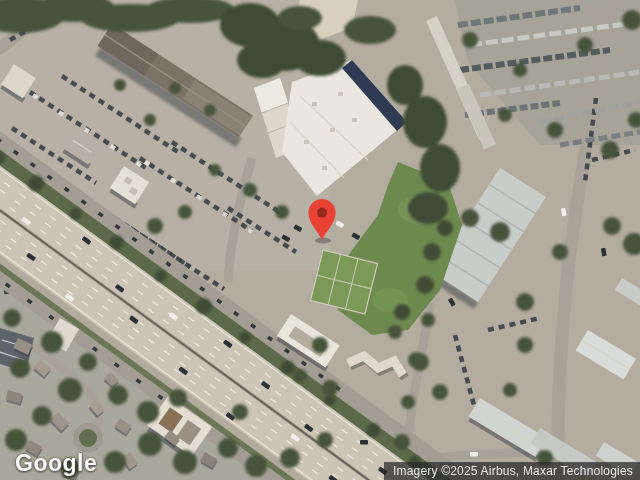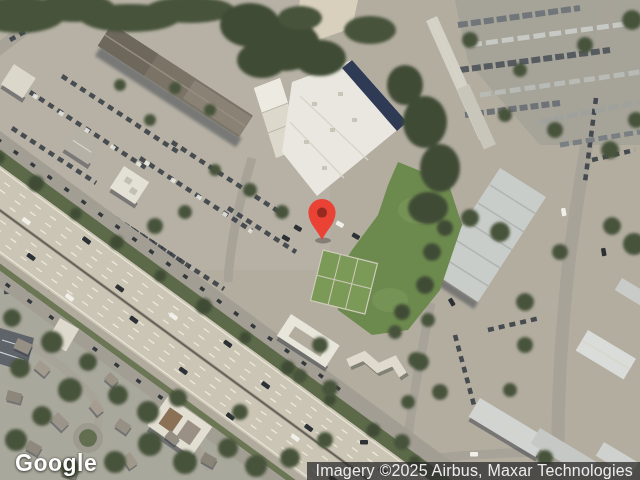--- a/index.html
+++ b/index.html
@@ -5,21 +5,21 @@
   html,body{margin:0;padding:0;background:#222;}
   .stage{position:relative;width:640px;height:480px;overflow:hidden;
          font-family:"Liberation Sans",sans-serif;background:#b3ada0;}
   .stage svg{position:absolute;left:0;top:0;display:block;}
   
   .logo{position:absolute;left:15px;bottom:3px;color:#fff;font-size:23px;
         font-weight:bold;letter-spacing:.5px;
         text-shadow:0 1px 3px rgba(0,0,0,.6),0 0 2px rgba(0,0,0,.45);
         user-select:none;cursor:pointer;}
   .attribution{position:absolute;right:0;bottom:0;height:18px;line-height:18px;
-        background:rgba(42,42,42,.74);color:#ececec;font-size:16px;
+        background:rgba(42,42,42,.74);color:#ececec;font-size:12px;
         padding:0 7px 0 9px;letter-spacing:.2px;white-space:nowrap;}
   
   .cd{fill:#2c3136}.cw{fill:#f0efe9}
   .carrow{stroke:#373d44;stroke-width:4.5;stroke-dasharray:6 5;opacity:.88;fill:none}
   .carroww{stroke:#e9e8e2;stroke-width:4;stroke-dasharray:5 26;opacity:.9;fill:none}
   .road{stroke:#a7a399;fill:none}
   .dash{stroke:#ece8da;stroke-width:1.3;stroke-dasharray:7 12;fill:none}
   .edge{stroke:#e9e5d7;stroke-width:1.3;fill:none}
   .tree{fill:#46523b}
   .treedark{fill:#3f4b36}

